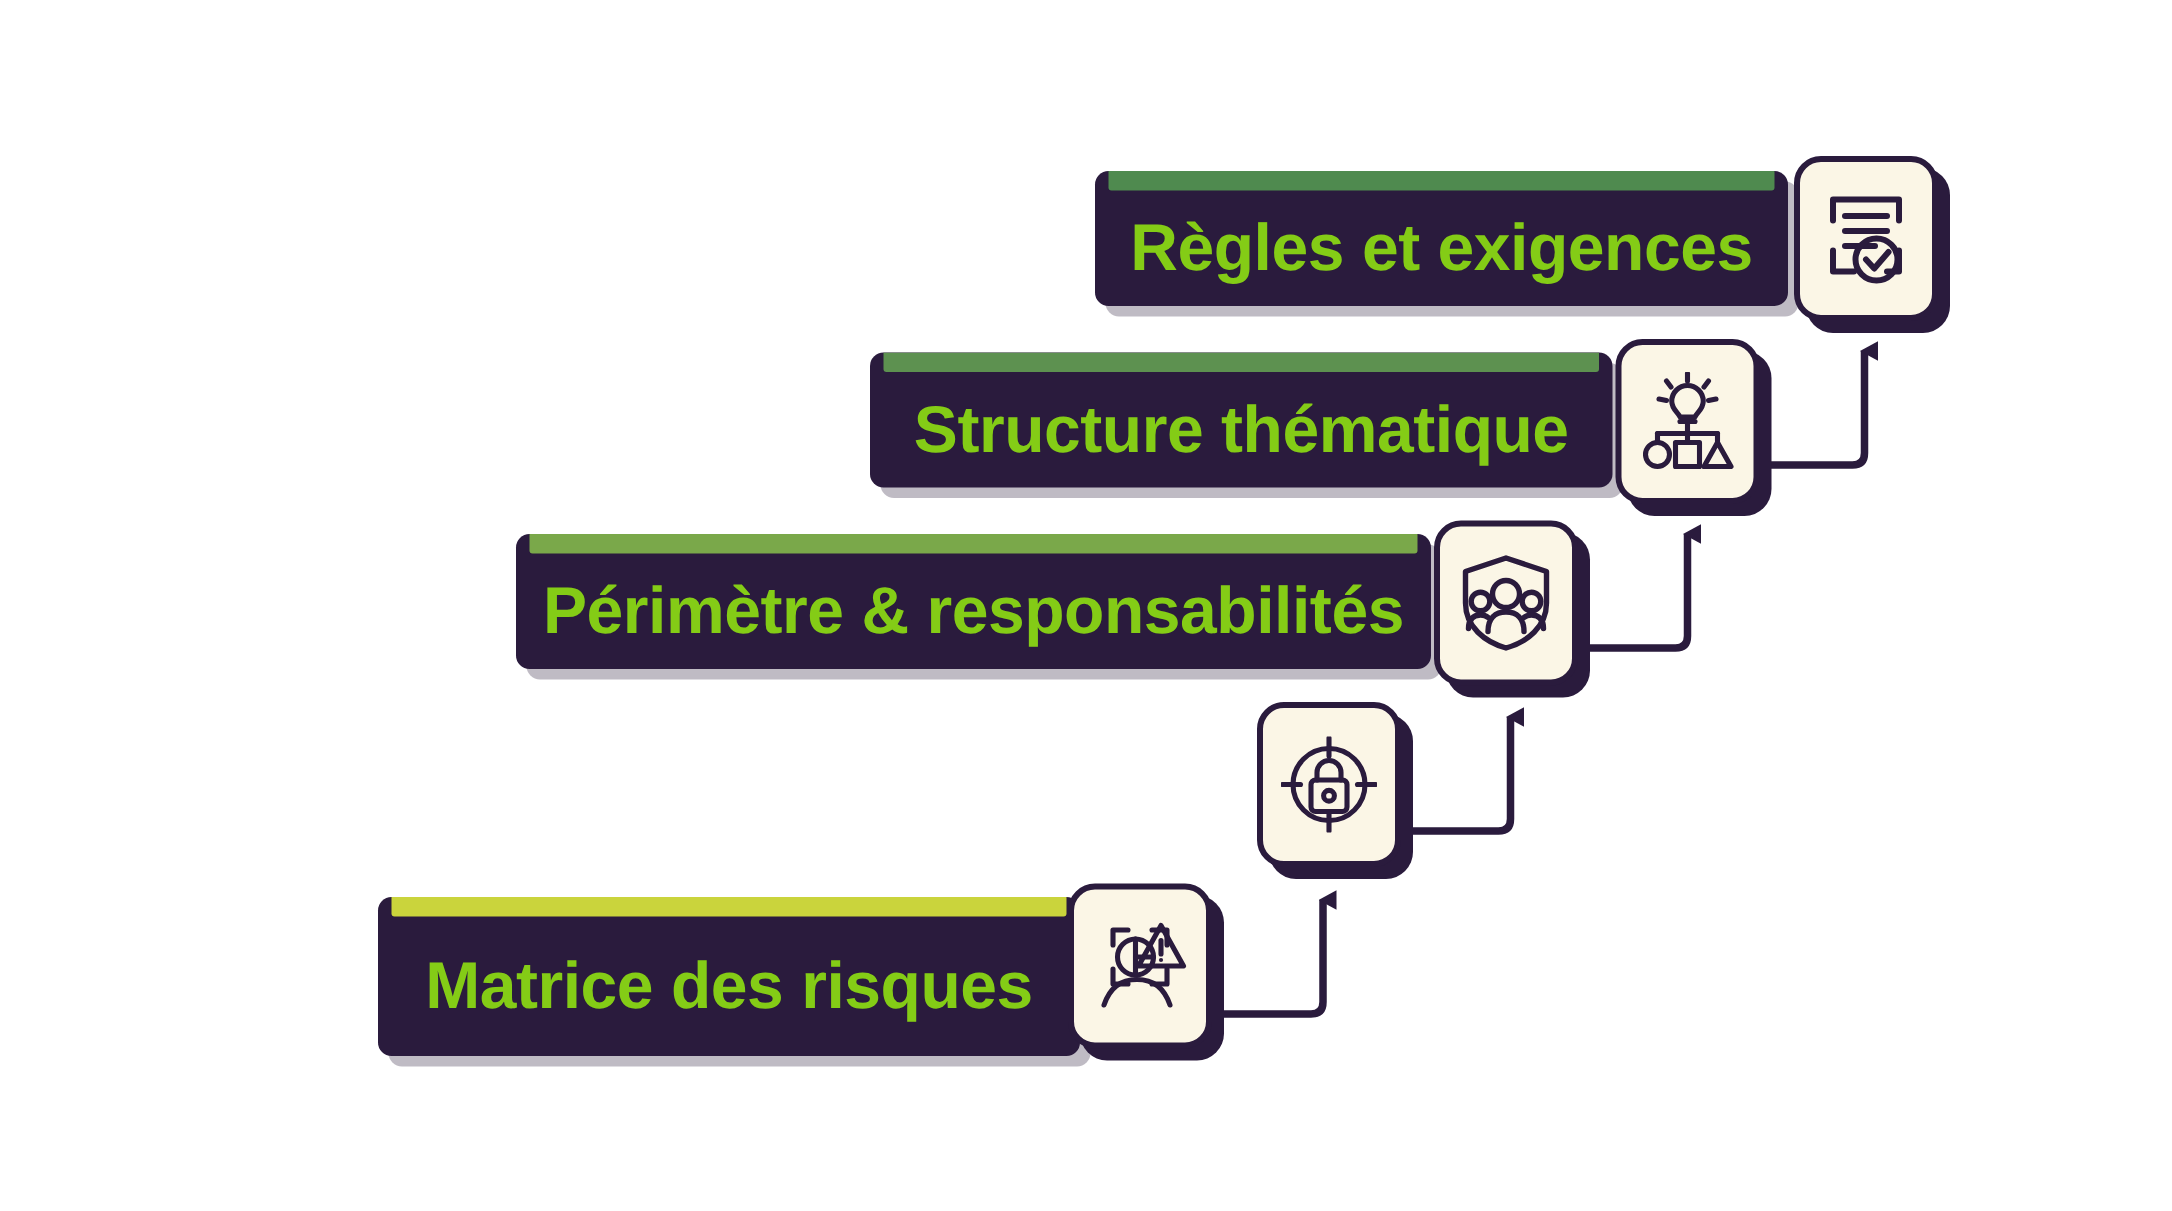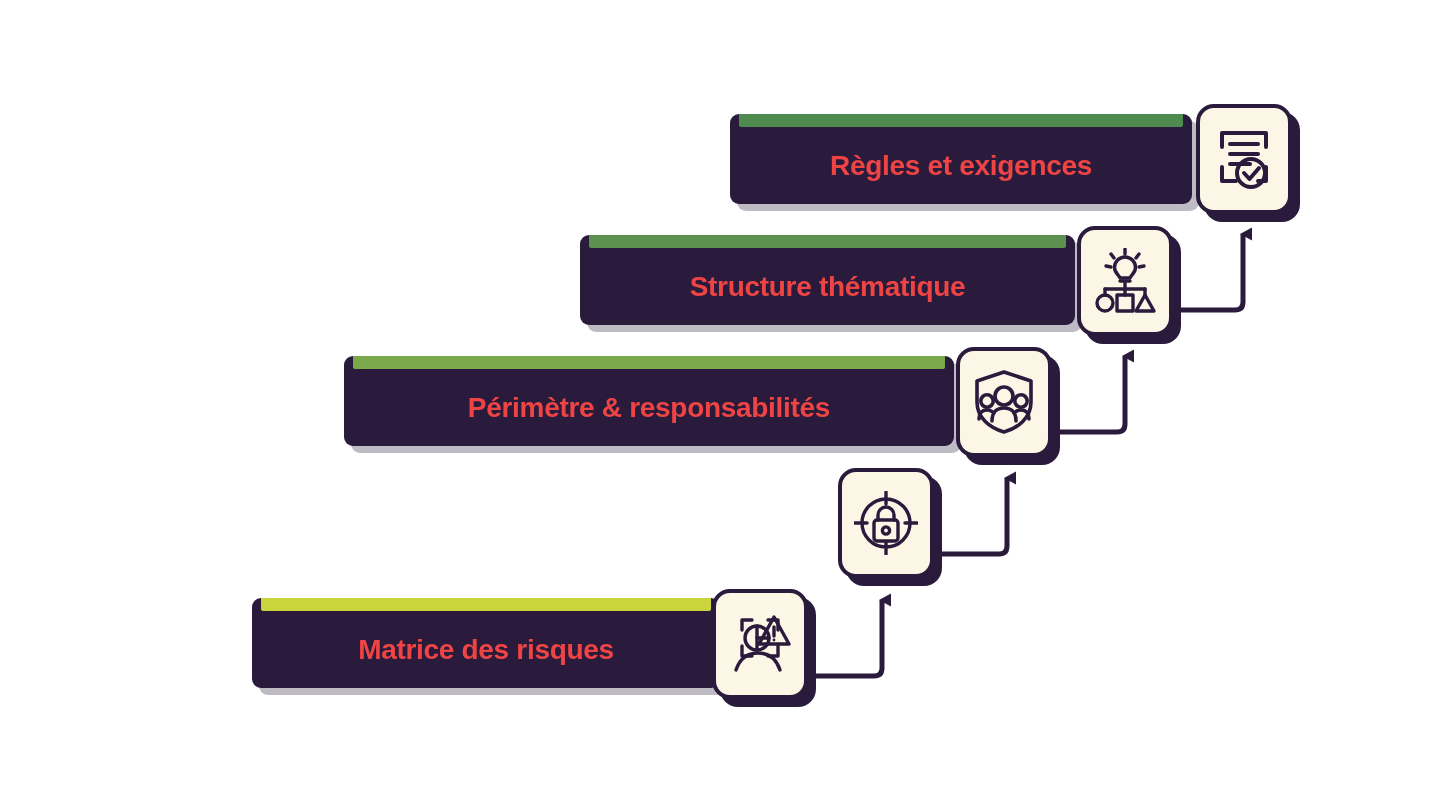--- a/index.html
+++ b/index.html
@@ -73,23 +73,23 @@
   .bar-strip {
     position: absolute;
     left: 9px;
     right: 9px;
     top: 0px;
     height: 13px;
     border-radius: 0 0 2px 2px;
   }
 
   .bar-label {
-    color: #ef4444;
+    color: #84cc16;
     font-weight: 700;
-    font-size: 28px;
+    font-size: 44px;
     line-height: 1;
     letter-spacing: -0.3px;
     white-space: nowrap;
     width: 100%;
     text-align: center;
     padding: 0 18px 0 18px;
     box-sizing: border-box;
     font-family: "Liberation Sans", sans-serif;
   }
 
@@ -248,21 +248,21 @@
         <line x1="1" y1="32" x2="13" y2="32"></line>
         <line x1="51" y1="32" x2="63" y2="32"></line>
         <path d="M24 29 V24 A8 8 0 0 1 40 24 V29"></path>
         <rect x="20" y="29" width="24" height="21" rx="3"></rect>
         <circle cx="32" cy="39.5" r="3.6"></circle>
       </svg>
     </div>
   </div>
 
   <div class="step" style="left:252px; top:598px; width:468px; height:90px;">
-    <div class="bar-wrap" style="width:468px; height:90px;">
+    <div class="bar-wrap" style="width:468px; height:106px;">
       <div class="bar-shadow"></div>
       <div class="bar">
         <div class="bar-strip" style="background:#cad43c;"></div>
         <div class="bar-label">Matrice des risques</div>
       </div>
     </div>
   </div>
 
   <div class="tile-wrap" style="left:712px; top:589px;">
     <div class="tile-shadow"></div>

